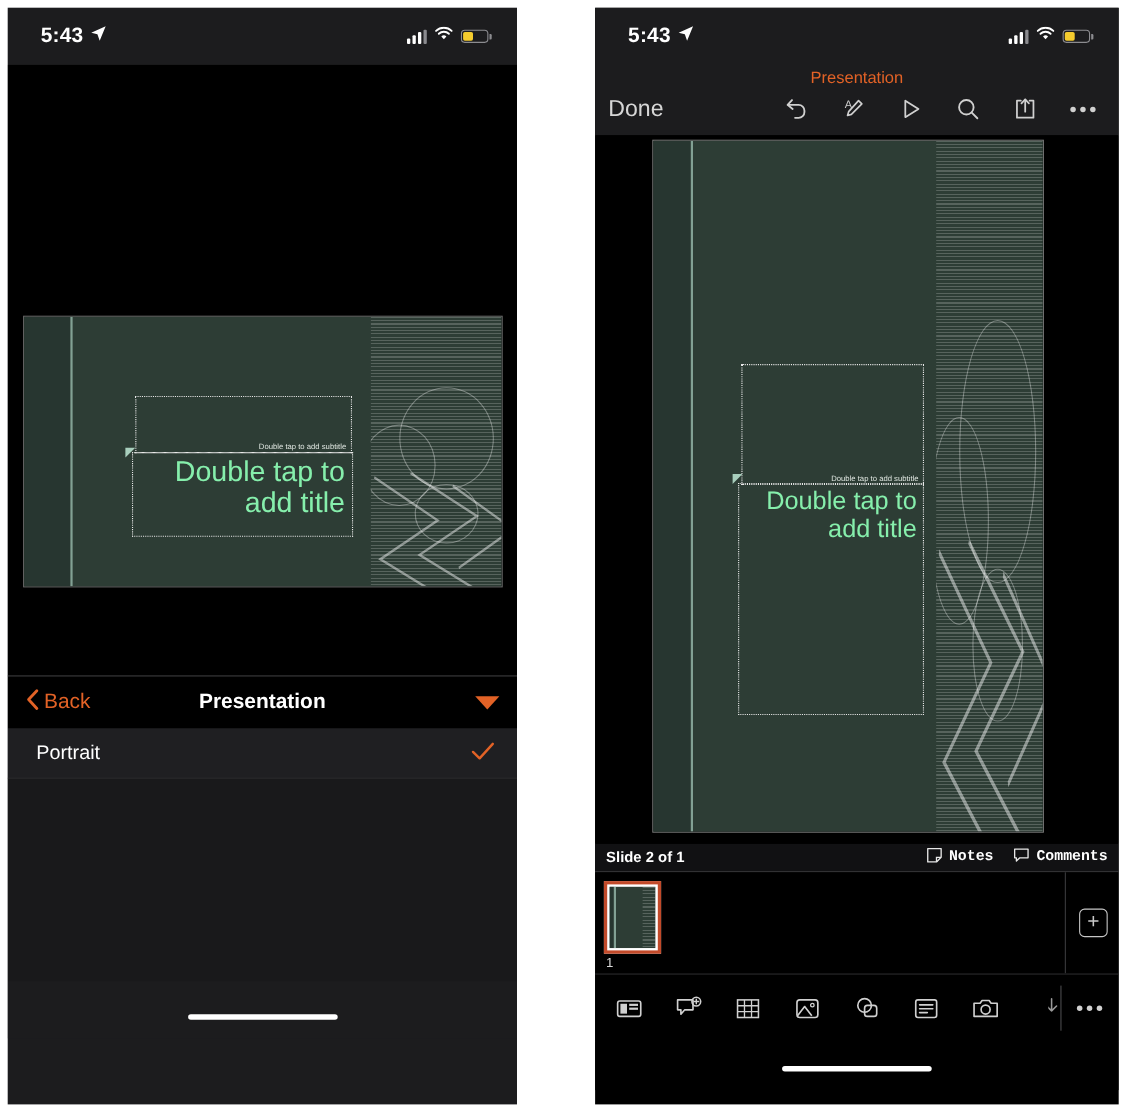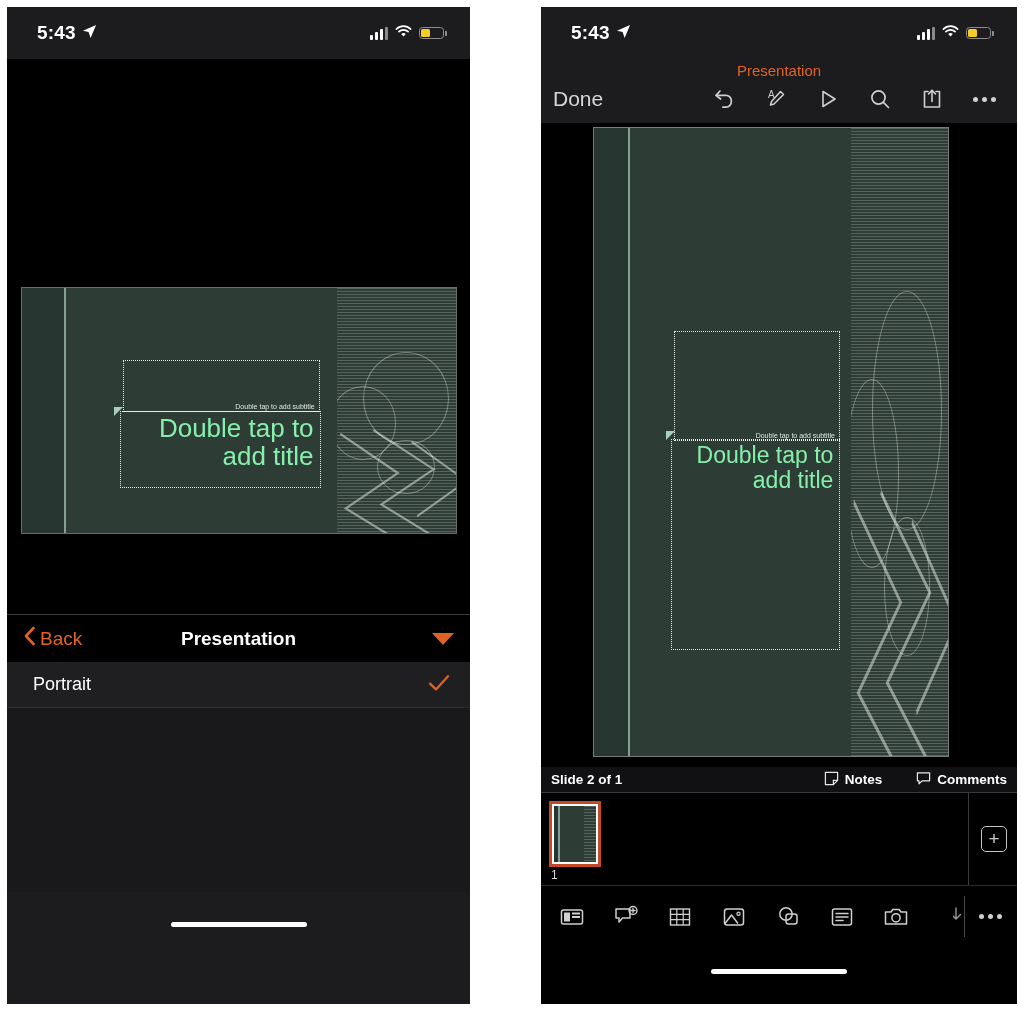--- a/index.html
+++ b/index.html
@@ -166,21 +166,21 @@
   .slide-portrait .ph-sub   { left: 22.5%; top: 32.3%; width: 47%; height: 17.5%; font-size: 7px; }
   .slide-portrait .ph-title { left: 21.8%; top: 49.6%; width: 47.8%; height: 33.6%; font-size: 23px; }
   .slide-portrait .ph-marker{ left: 20.3%; top: 48.2%; }
 
   
   .slide-status {
     height: 26px; background: #111113; display: flex; align-items: center;
     padding: 0 10px 0 10px; color: #ffffff; font-size: 13.5px; font-weight: bold;
     border-bottom: 1px solid #3a3a3c;
   }
-  .ss-right { margin-left: auto; display: flex; align-items: center; gap: 34px; }
+  .ss-right { margin-left: auto; display: flex; align-items: center; gap: 18px; font-family: Liberation Mono, monospace; }
   .ss-btn { display: flex; align-items: center; gap: 6px; }
 
   
   .thumbs {
     position: relative; height: 92px; background: #000; display: flex; align-items: flex-start;
     padding: 8px 0 0 8px;
   }
   .thumb-item { width: 56px; }
   .thumb-box {
     width: 52px; height: 66px; border: 3px solid #c24a2a; background: #ffffff; padding: 2px;

